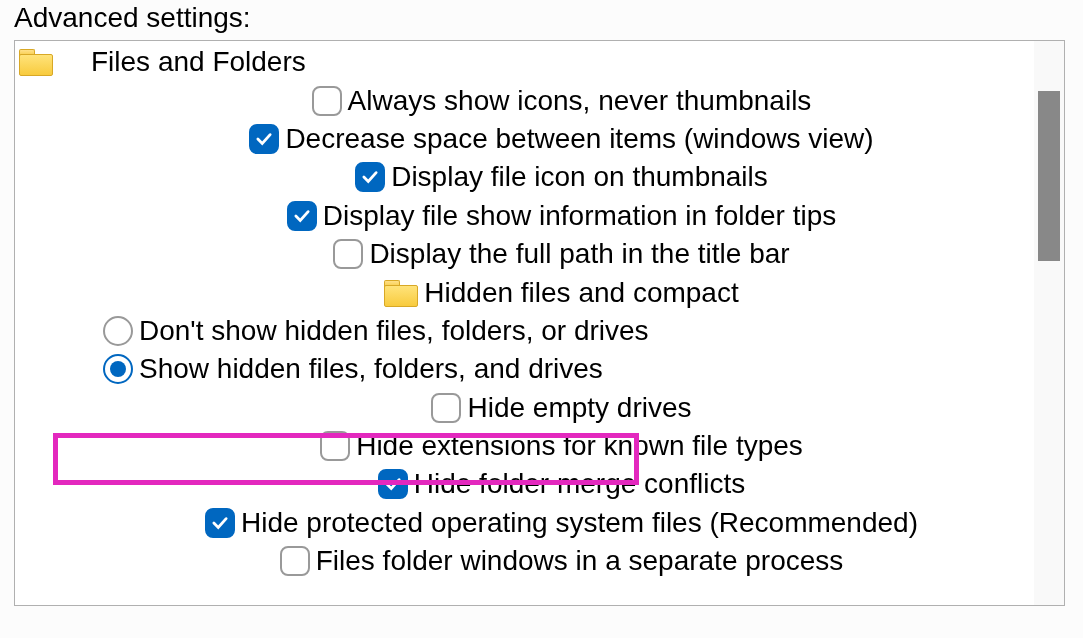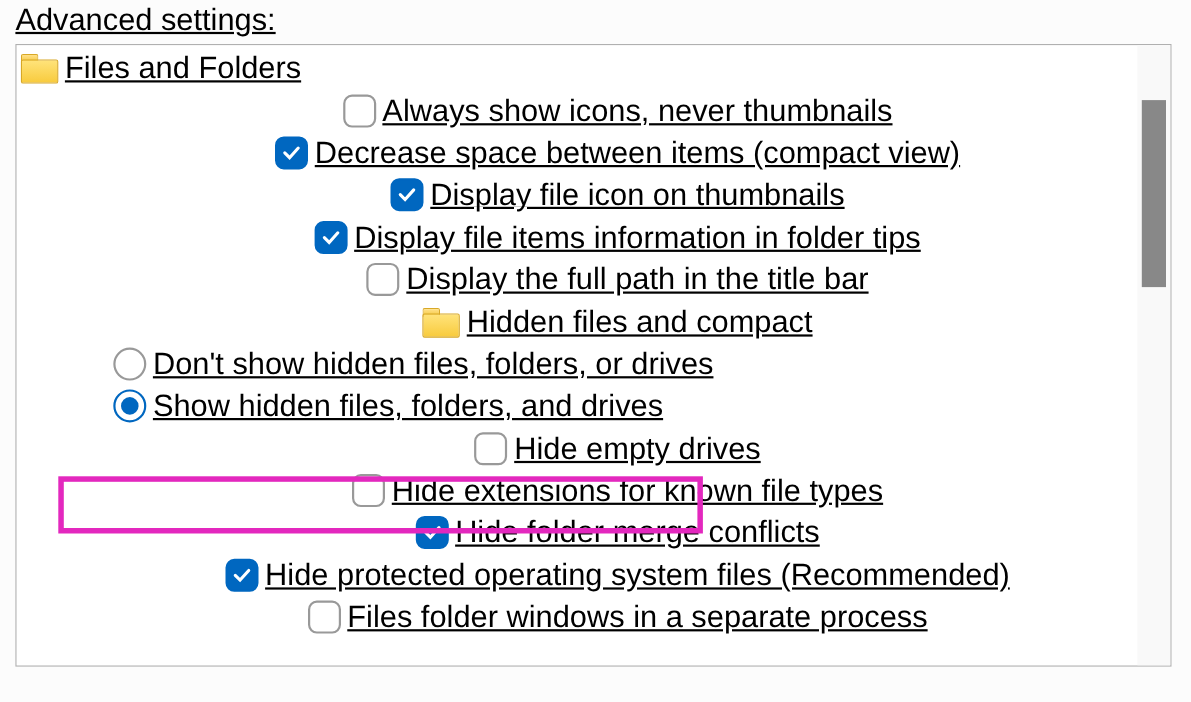--- a/index.html
+++ b/index.html
@@ -6,21 +6,20 @@
   html, body {
     margin: 0; padding: 0;
     font-family: 'Segoe UI', Arial, sans-serif;
     background: #fcfcfc;
     width: 1083px; height: 638px;
     overflow: hidden;
     color: #000;
   }
   .container {
     padding: 0 18px 10px 14px;
-    text-decoration: underline;
   }
   .heading {
     font-size: 28px;
     margin: 2px 0 6px 0;
     font-weight: 400;
   }
   .listbox {
     position: relative;
     border: 1px solid #b0b0b0;
     background: #fff;
@@ -33,21 +32,21 @@
     align-items: center;
     height: 38.4px;
     line-height: 1;
   }
   .row .label {
     font-size: 28px;
     margin-left: 2px;
     white-space: nowrap;
   }
   
-  .lvl0 { padding-left: 4px; }
+  .lvl0 { padding-left: 4px; gap: 32px; }
   .lvl1 { padding-left: 44px; justify-content: center; }
   .radio-indent { padding-left: 88px; }
 
   
   .folder {
     position: relative;
     width: 34px; height: 26px;
     margin-right: 4px;
     flex-shrink: 0;
   }
@@ -156,39 +155,39 @@
       <span class="cb"></span>
       <span class="label">Always show icons, never thumbnails</span>
     </div>
 
     <div class="row lvl1">
       <span class="cb checked">
           <svg viewBox="0 0 20 16">
             <path d="M3 8 L8 13 L17 3"></path>
           </svg>
         </span>
-      <span class="label">Decrease space between items (compact view)</span>
+      <span class="label">Decrease space between items (windows view)</span>
     </div>
 
     <div class="row lvl1">
       <span class="cb checked">
           <svg viewBox="0 0 20 16">
             <path d="M3 8 L8 13 L17 3"></path>
           </svg>
         </span>
       <span class="label">Display file icon on thumbnails</span>
     </div>
 
     <div class="row lvl1">
       <span class="cb checked">
           <svg viewBox="0 0 20 16">
             <path d="M3 8 L8 13 L17 3"></path>
           </svg>
         </span>
-      <span class="label">Display file items information in folder tips</span>
+      <span class="label">Display file show information in folder tips</span>
     </div>
 
     <div class="row lvl1">
       <span class="cb"></span>
       <span class="label">Display the full path in the title bar</span>
     </div>
 
     <div class="row lvl1">
       <span class="folder"></span>
       <span class="label">Hidden files and compact</span>

